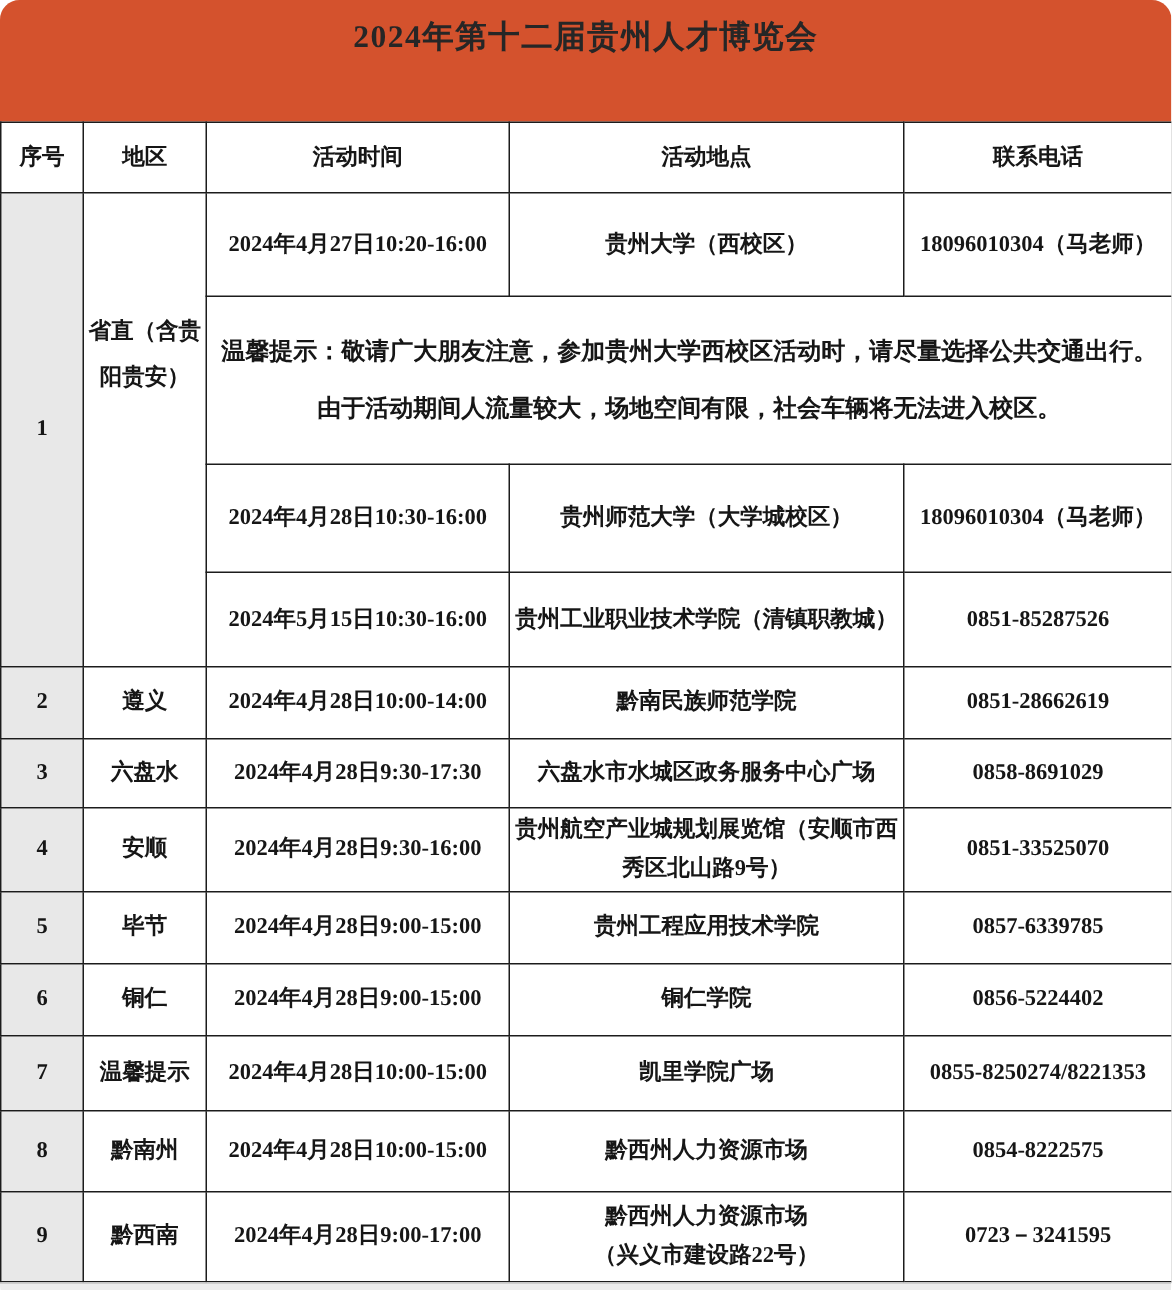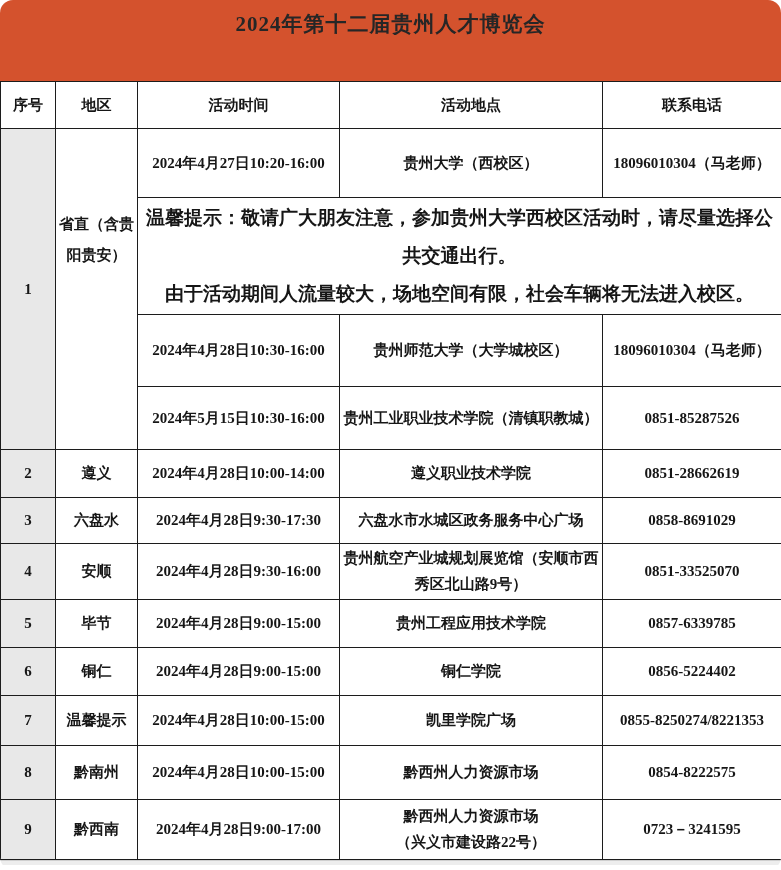--- a/index.html
+++ b/index.html
@@ -25,21 +25,21 @@
     text-align:center;vertical-align:middle;
     font-weight:bold;padding:1px 0;box-sizing:border-box;
     font-size:15px;line-height:1.9;
     overflow:hidden;
   }
   .sched th{font-size:15px;background:#ffffff;}
   .no-bg{background:var(--no-col-bg,#e8e8e8);}
   td.place,td.notice{white-space:pre-line;}
   td.region{padding-bottom:100px;line-height:2.05;margin-top:43px;}
   td.notice{
-    font-size:19px;line-height:38px;font-family:Liberation Serif, serif;
+    font-size:16px;line-height:38px;font-family:Liberation Serif, serif;
   }
   .bottom-strip{height:4px;background:#ededed;border-top:1px solid #cfcfcf;}
 </style>
 </head>
 <body>
 
 <div class="page">
 
   <header class="banner">
     <div>2024年第十二届贵州人才博览会</div>
@@ -82,21 +82,21 @@
       <tr style="height:63px">
         <td>2024年5月15日10:30-16:00</td>
         <td class="place">贵州工业职业技术学院（清镇职教城）</td>
         <td>0851-85287526</td>
       </tr>
 
       <tr style="height:48px">
         <td class="no-bg">2</td>
         <td>遵义</td>
         <td>2024年4月28日10:00-14:00</td>
-        <td class="place">遵义职业技术学院</td>
+        <td class="place">黔南民族师范学院</td>
         <td>0851-28662619</td>
       </tr>
       <tr style="height:46px">
         <td class="no-bg">3</td>
         <td>六盘水</td>
         <td>2024年4月28日9:30-17:30</td>
         <td class="place">六盘水市水城区政务服务中心广场</td>
         <td>0858-8691029</td>
       </tr>
       <tr style="height:55px">

